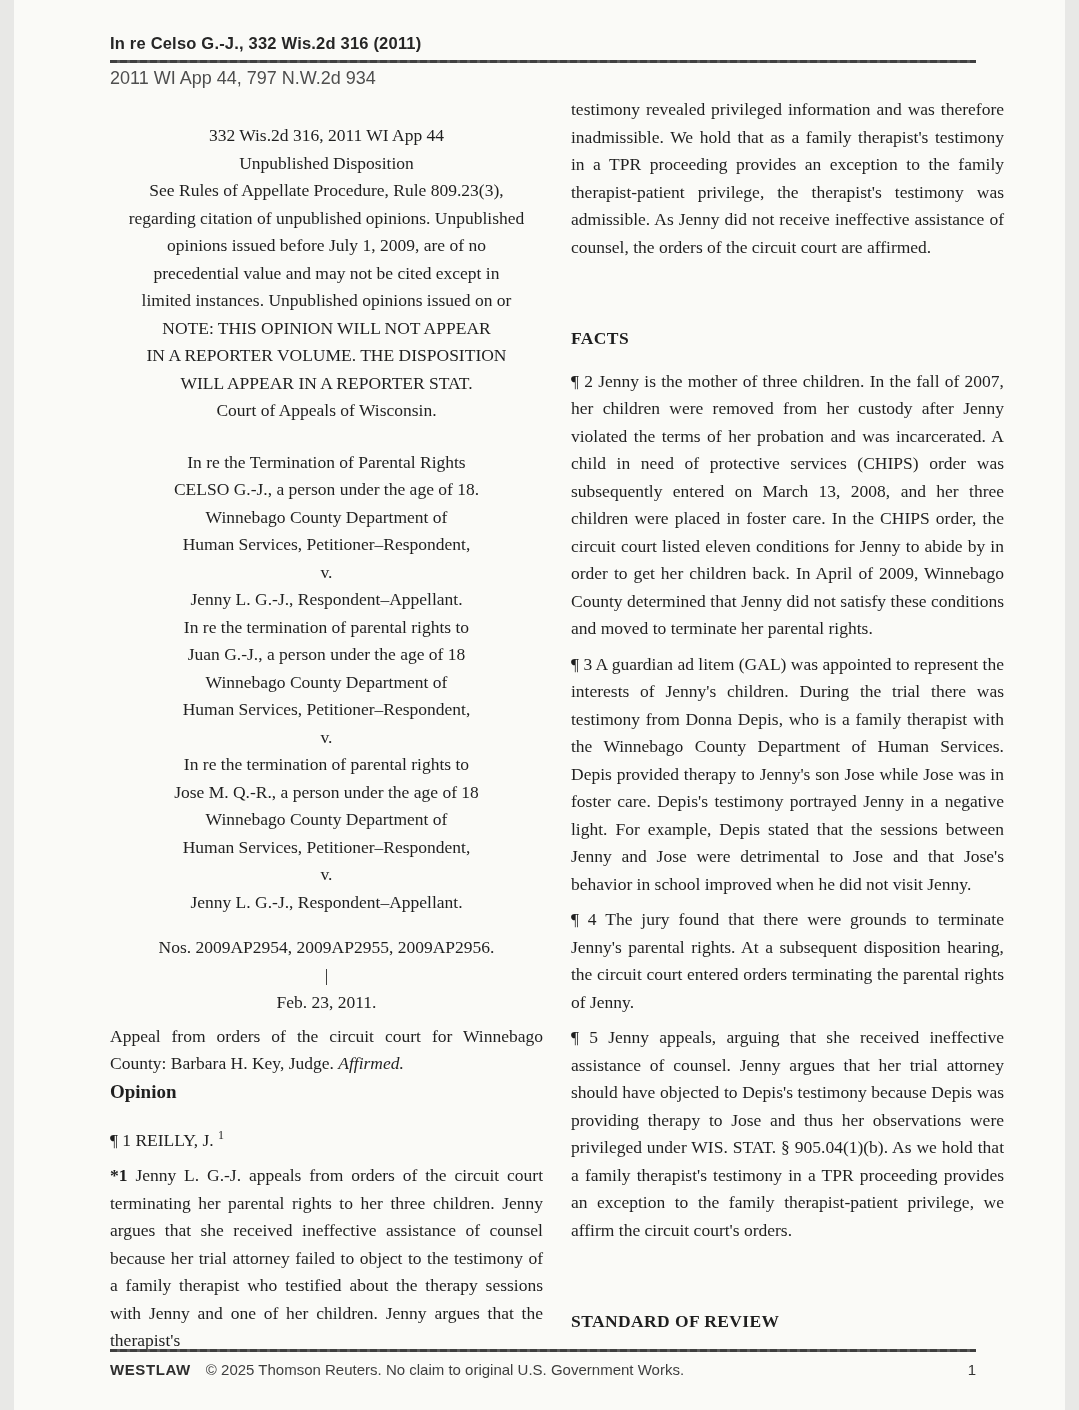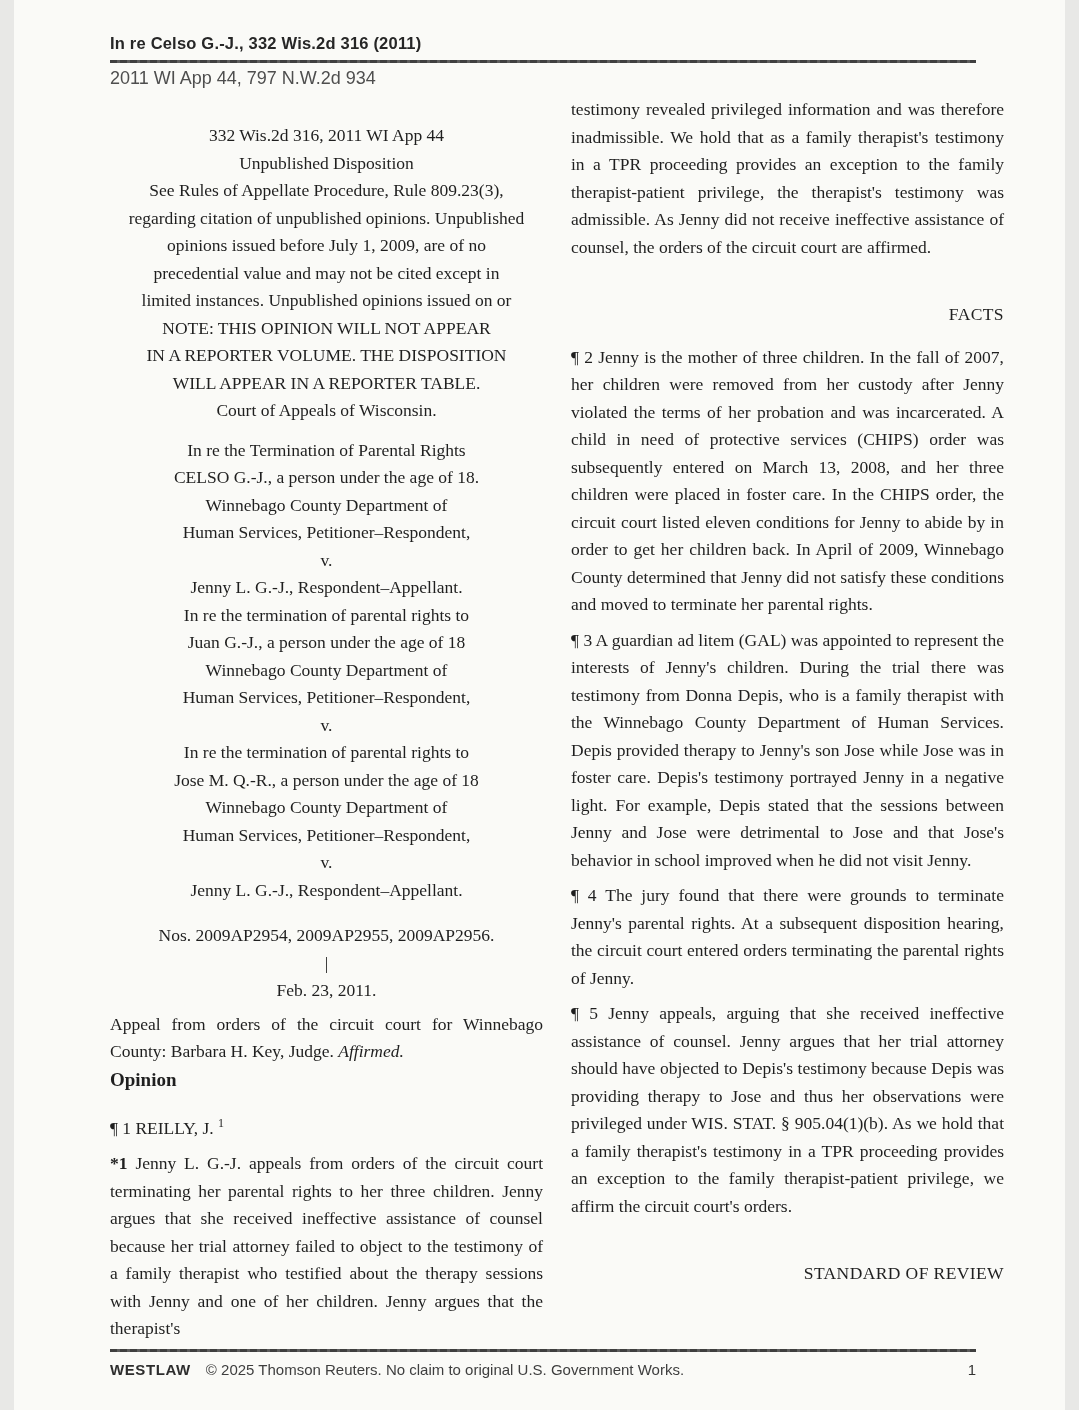--- a/index.html
+++ b/index.html
@@ -21,30 +21,30 @@
   .hrule { height:3px; margin-top:7px;
            background:repeating-linear-gradient(90deg,#3f3f3f 0 7px,#5d5d5d 7px 10px); }
   .citation { font-size:18px; color:#4e4e4e; margin-top:5px; }
   
   .columns { position:absolute; top:88px; left:96px; right:89px;
              display:flex; gap:28px; }
   .col { width:433px; flex:0 0 433px; font-size:17.5px; line-height:27.5px;
          text-align:justify; }
   .centered { text-align:center; }
   .caption-rules { margin-top:34px;text-align:center; }
-  .caption-parties { margin-top:12px; }
+  .caption-parties { margin-top:24px; }
   .docket-block { margin-top:18px; }
   p.body-para { margin-top:8px; }
   p.appeal-para { margin-top:6px; }
   .opinion-label { font-weight:bold; margin-top:0; font-size:19px; }
   .author-line { margin-top:17px; }
   .author-line sup { font-size:12px; }
   .star-marker { font-weight:bold; }
-  h3.section-heading { font-weight:normal; font-size:17.5px; letter-spacing:.4px;
-                       text-align:right; margin-top:40px; margin-bottom:15px; }
+  h3.section-heading { font-weight:bold; font-size:17.5px; letter-spacing:.4px;
+                       text-align:left; margin-top:64px; margin-bottom:15px; }
   .first-para { margin-top:0; }
   
   .footer { position:absolute; left:96px; right:89px; top:1342px; }
   .footer-row { display:flex; align-items:baseline; margin-top:9px;
                 font-family:"Liberation Sans", sans-serif; font-size:15px; color:#3e3e3e; }
   .brand { font-weight:bold; letter-spacing:.6px; color:#2d2d2d; margin-right:15px; }
   .page-num { margin-left:auto; color:#333; }
 </style>
 </head>
 <body>
@@ -63,21 +63,21 @@
       <div class="caption-rules centered">
           <div>332 Wis.2d 316, 2011 WI App 44</div>
           <div>Unpublished Disposition</div>
           <div>See Rules of Appellate Procedure, Rule 809.23(3),</div>
           <div>regarding citation of unpublished opinions. Unpublished</div>
           <div>opinions issued before July 1, 2009, are of no</div>
           <div>precedential value and may not be cited except in</div>
           <div>limited instances. Unpublished opinions issued on or</div>
           <div>NOTE: THIS OPINION WILL NOT APPEAR</div>
           <div>IN A REPORTER VOLUME. THE DISPOSITION</div>
-          <div>WILL APPEAR IN A REPORTER TABLE.</div>
+          <div>WILL APPEAR IN A REPORTER STAT.</div>
           <div>Court of Appeals of Wisconsin.</div>
         </div>
       <div class="caption-parties centered">
           <div>In re the Termination of Parental Rights</div>
           <div>CELSO G.-J., a person under the age of 18.</div>
           <div>Winnebago County Department of</div>
           <div>Human Services, Petitioner–Respondent,</div>
           <div>v.</div>
           <div>Jenny L. G.-J., Respondent–Appellant.</div>
           <div>In re the termination of parental rights to</div>

